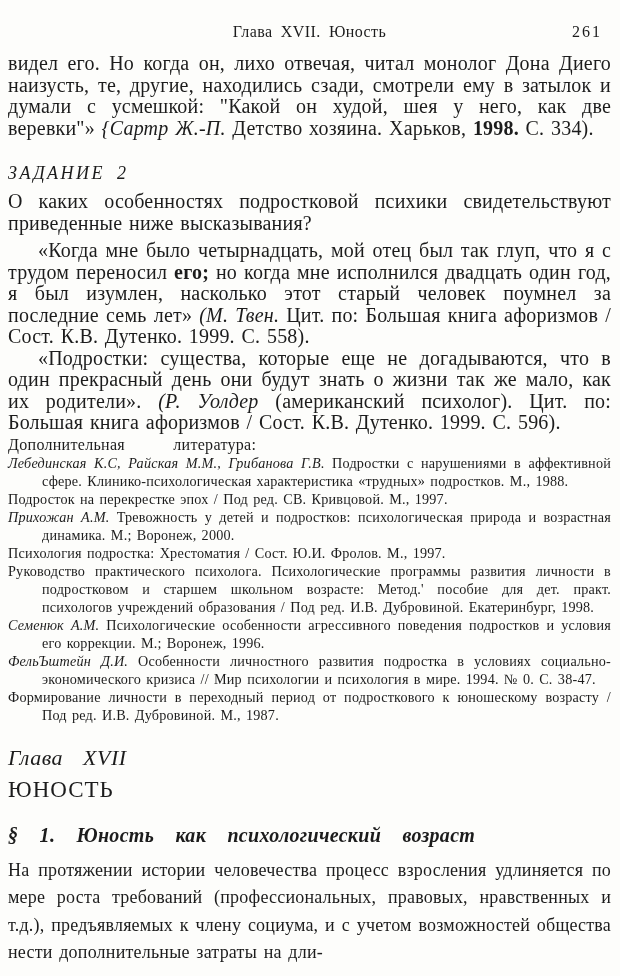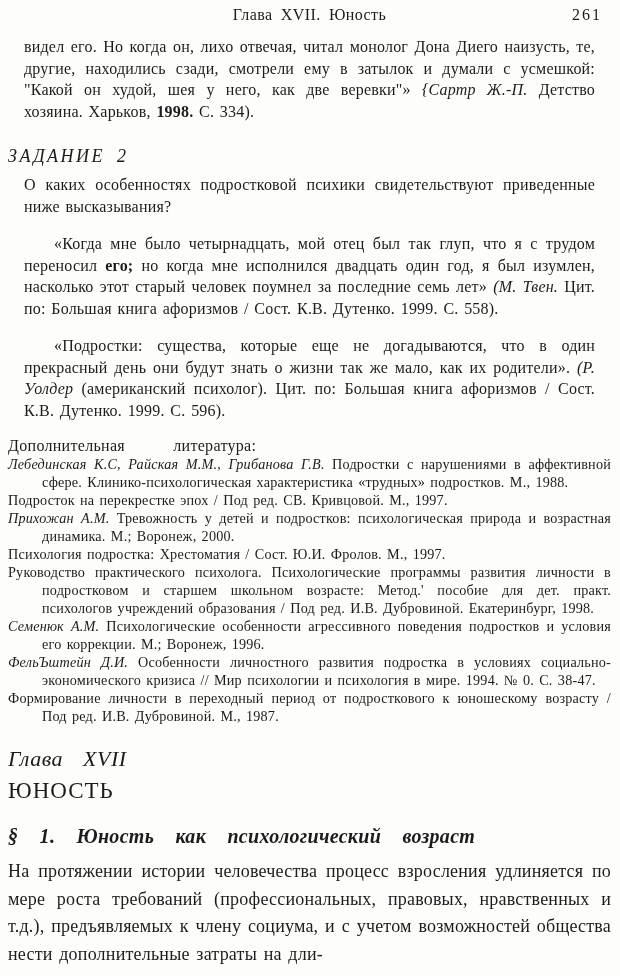--- a/index.html
+++ b/index.html
@@ -3,36 +3,36 @@
 <meta charset="utf-8">
 <style>
   html, body { margin: 0; padding: 0; }
   body {
     width: 620px; height: 976px;
     background: #fdfdfb;
     color: #1c1c1c;
     font-family: "Liberation Serif", serif;
     overflow: hidden;
   }
-  .page { padding: 6px 9px 0 8px; }
+  .page { padding: 23px 9px 0 8px; }
 
   .running-head {
     position: relative;
     text-align: center;
     font-size: 16px;
     height: 22px;
   }
   .rh-title { word-spacing: 4px; letter-spacing: 0.4px; }
   .rh-page { position: absolute; right: 9px; top: 0; letter-spacing: 2px; }
 
   .body-text {
-    font-size: 16px;
+    font-size: 20px;
     line-height: 21.5px;
     text-align: justify;
-    margin: 16px;
+    margin: 0;
     word-spacing: 1.5px;
     letter-spacing: 0.2px;
   }
   .cont { margin-top: 8px; }
 
   .task-label {
     margin-top: 24px;
     font-size: 18px;
     letter-spacing: 2.5px;
     word-spacing: 5px;

